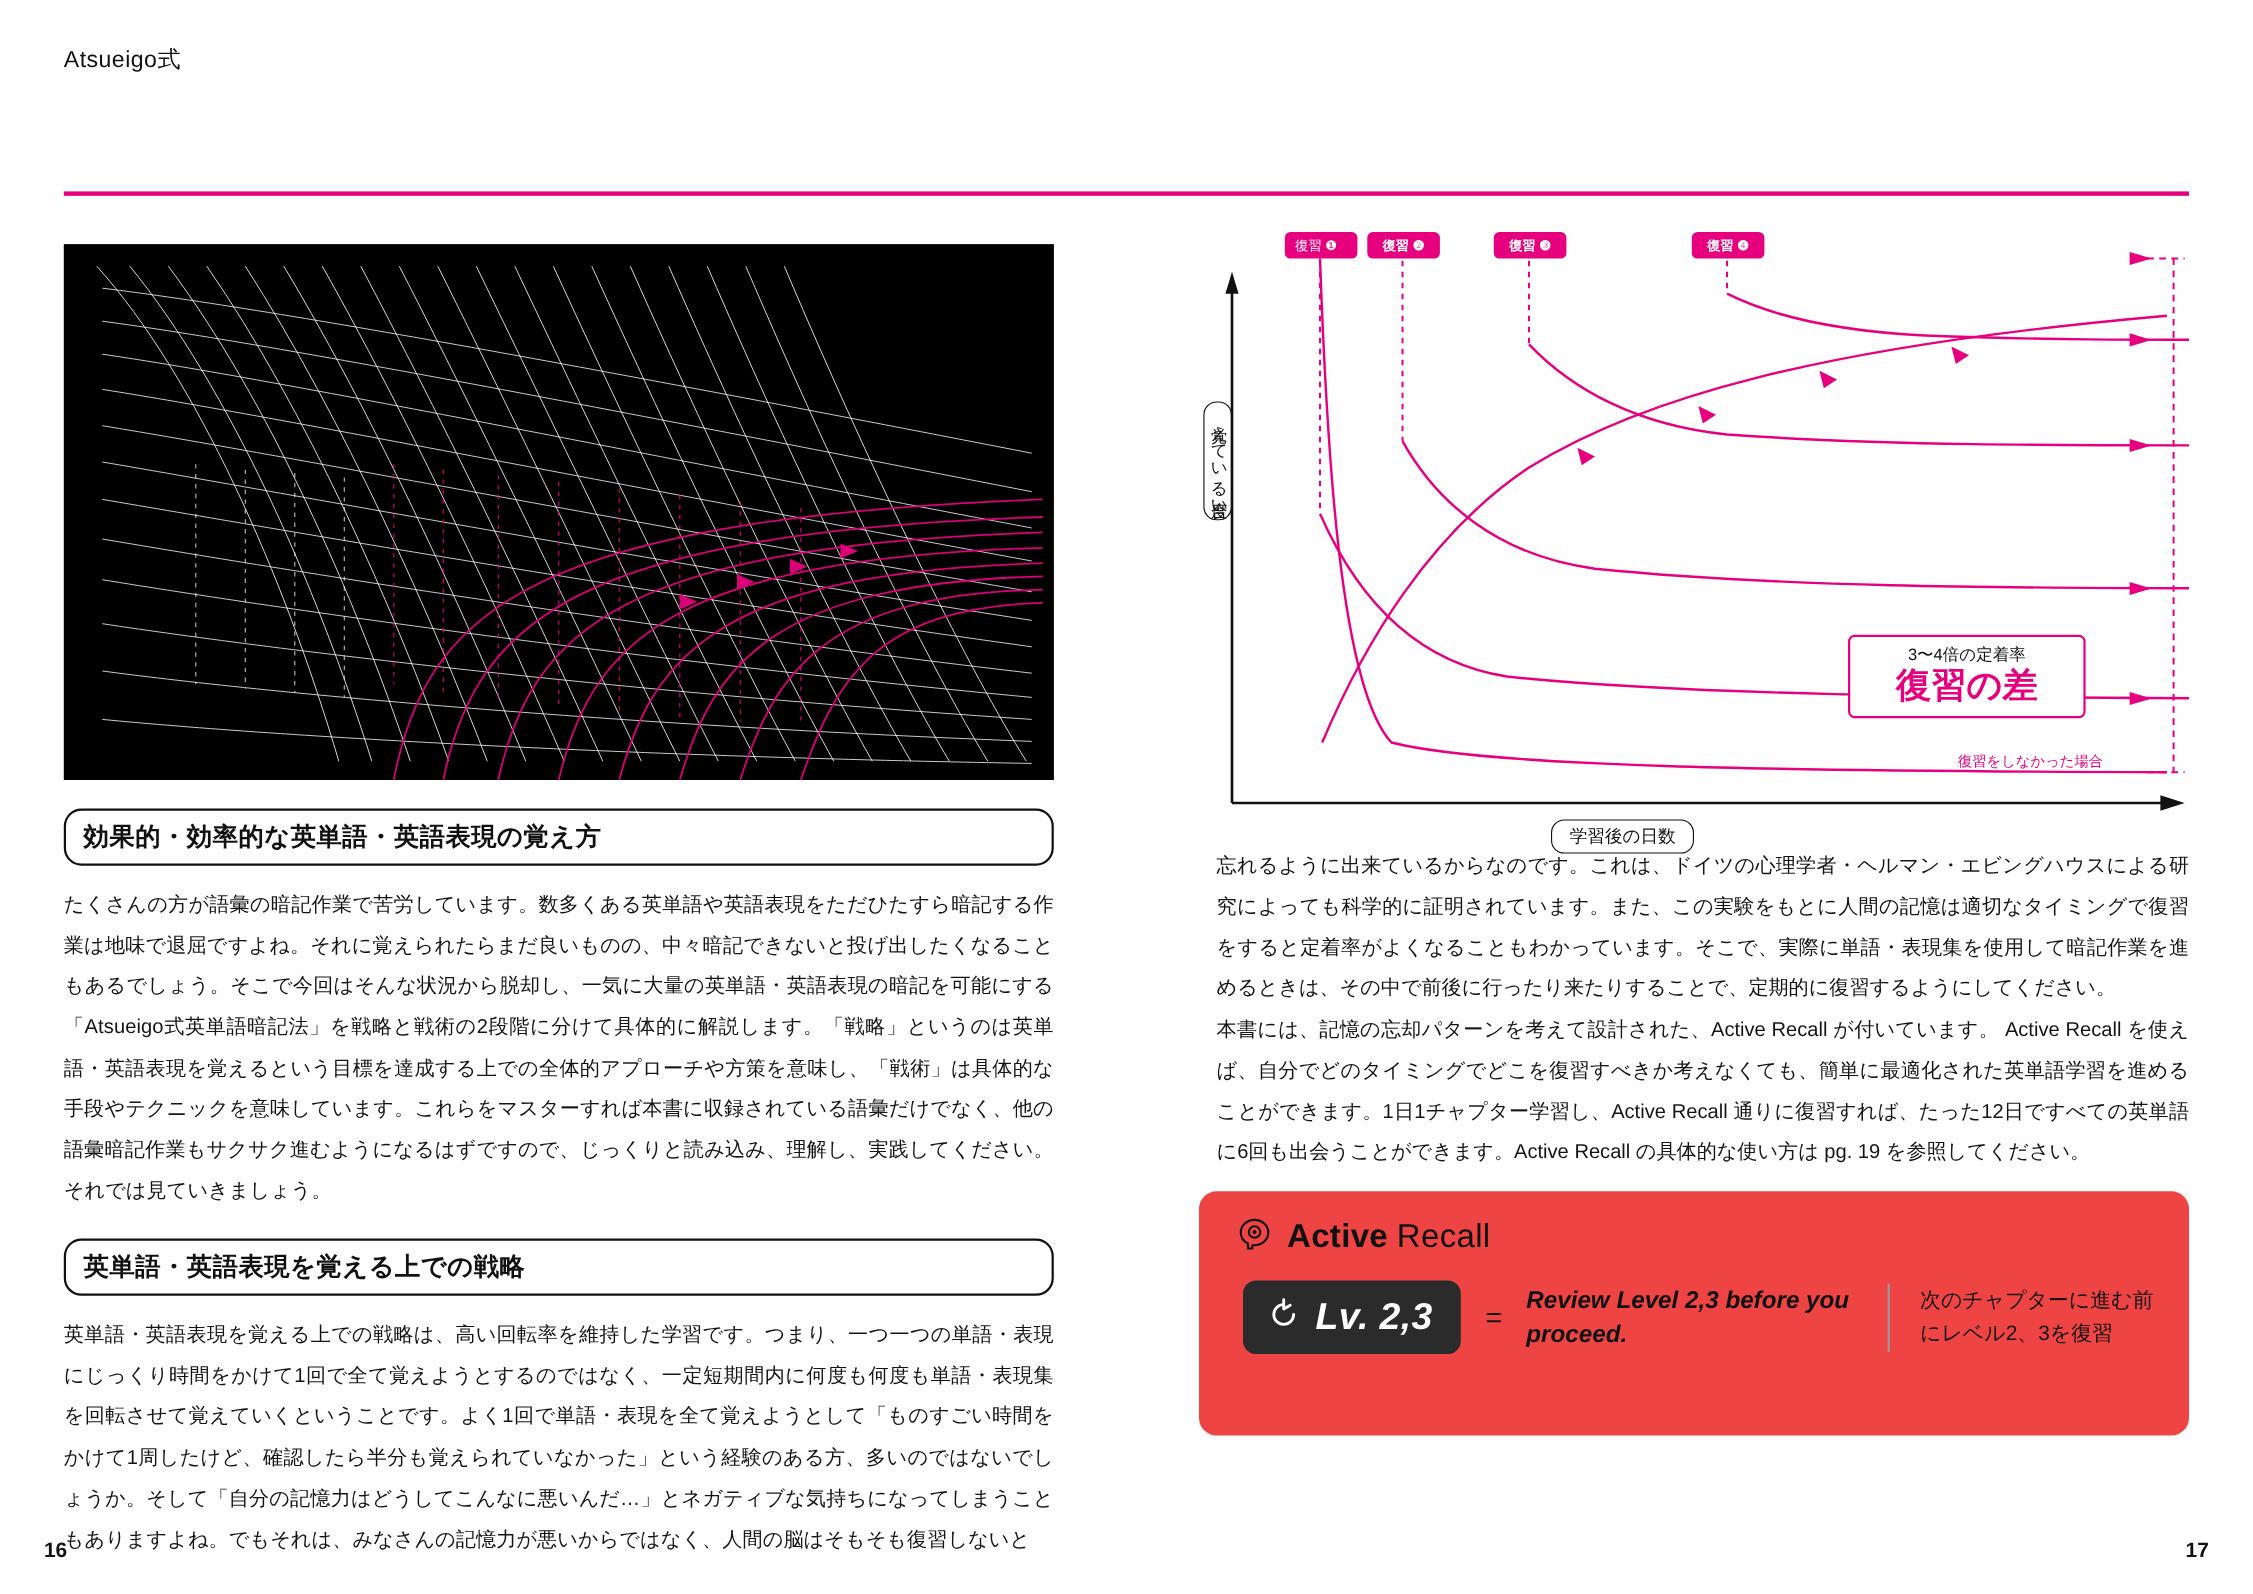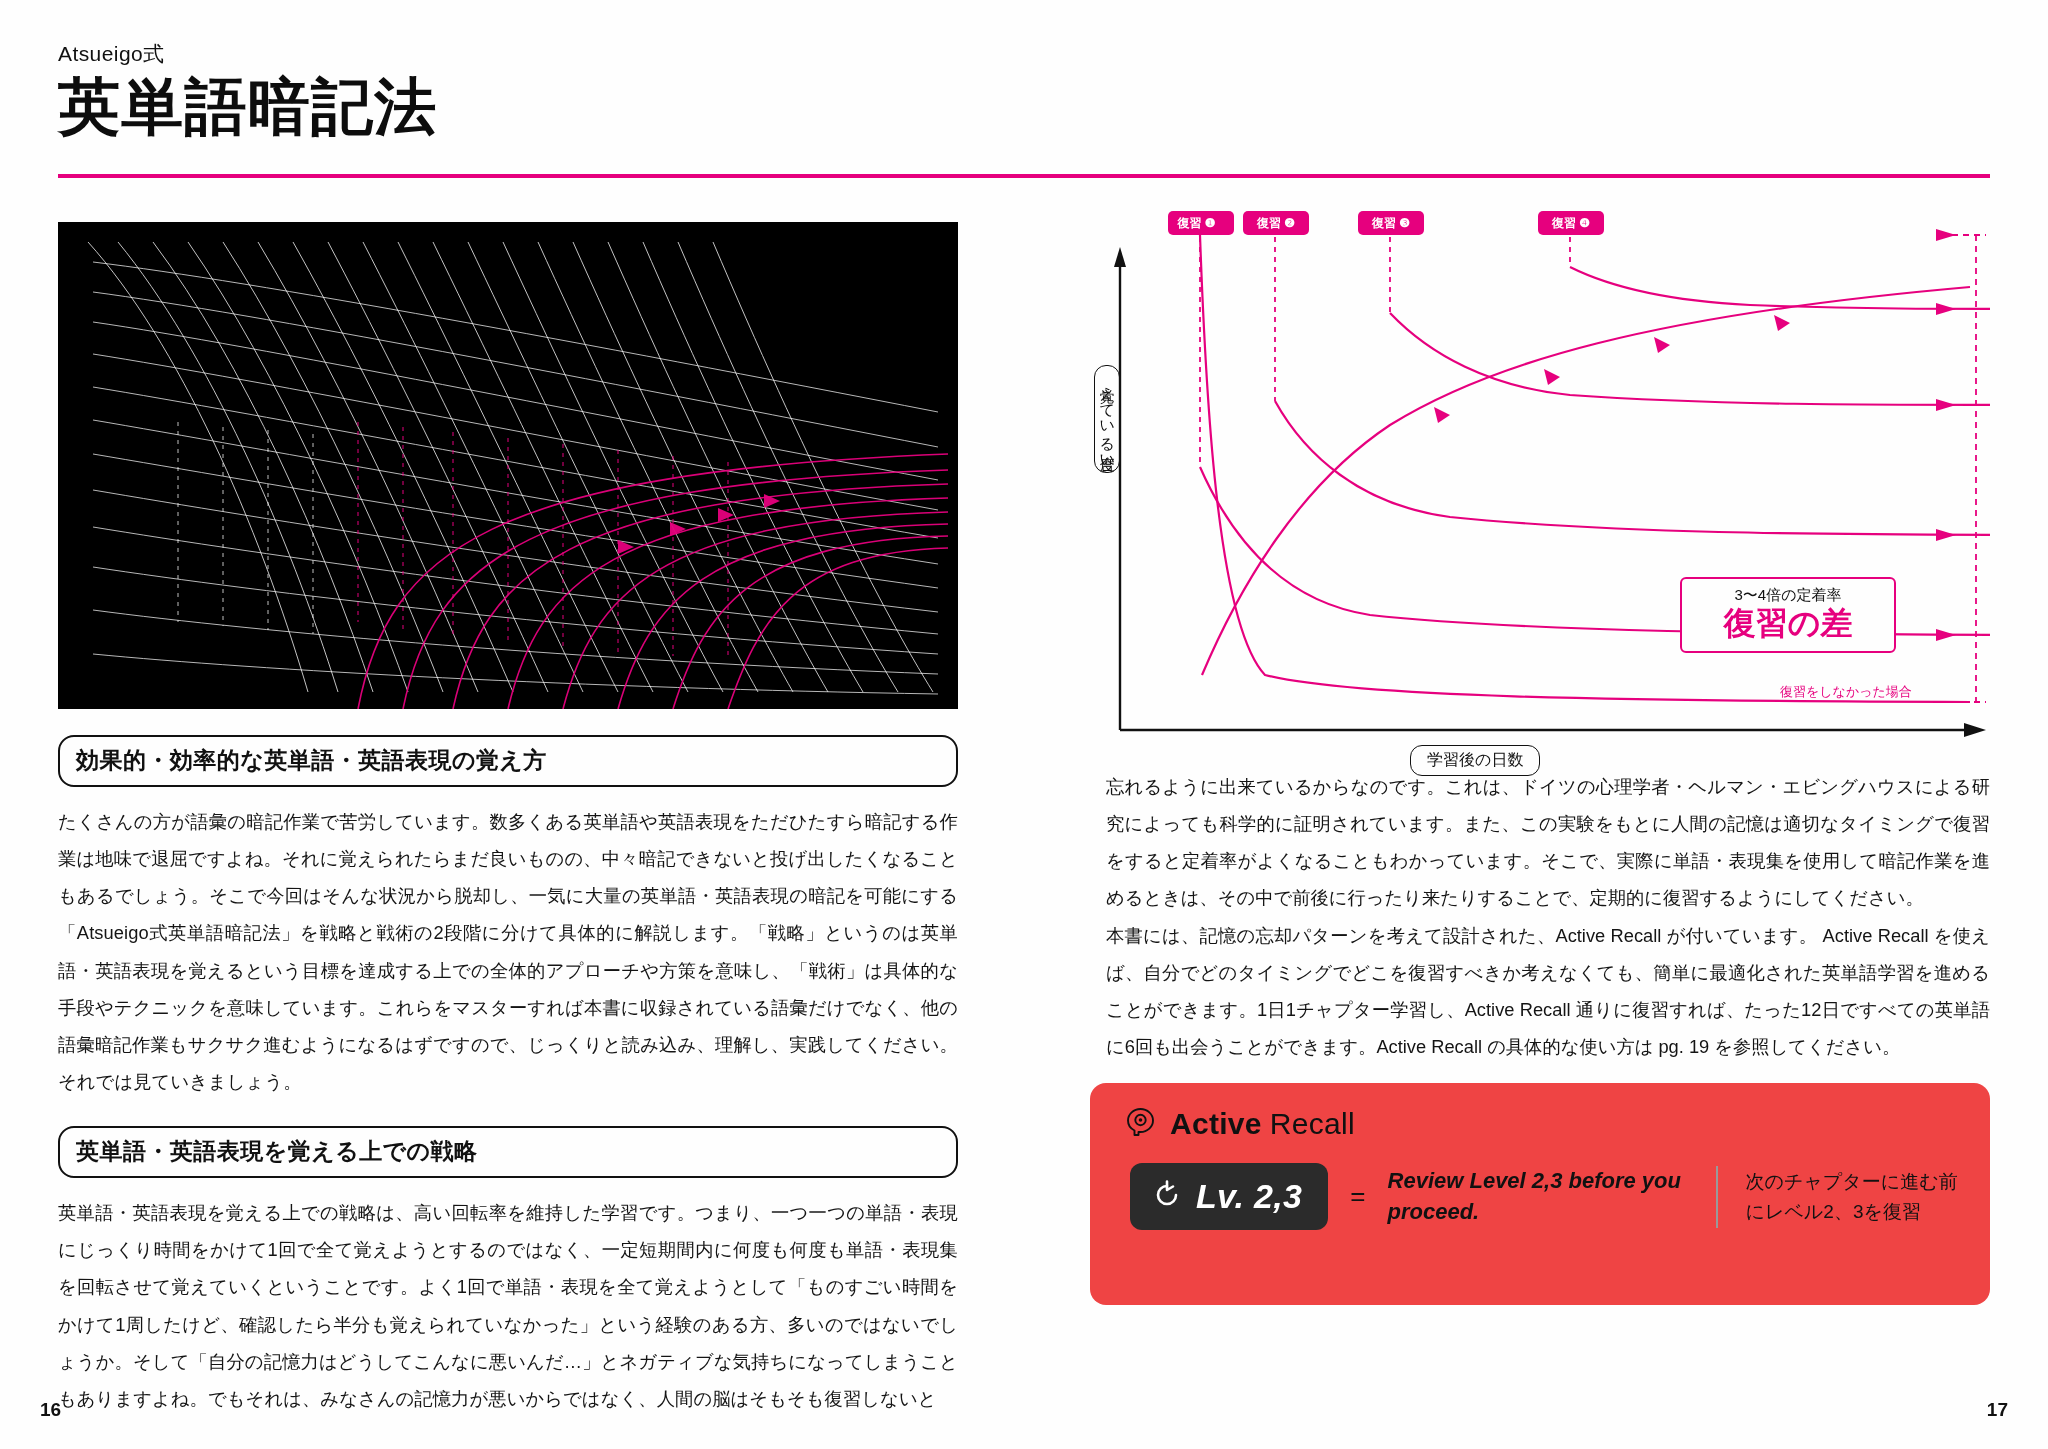--- a/index.html
+++ b/index.html
@@ -193,21 +193,20 @@
     text-orientation: upright;
   }
 </style>
 </head>
 <body>
 
 <div class="page">
 
   <div class="header">
     <div class="kicker">Atsueigo式</div>
-    <h1 class="main-title">英単語暗記法</h1>
   </div>
   <div class="title-rule"></div>
 
   <div class="left-col">
 
     <div class="hero-image">
       <svg width="900" height="487" viewBox="0 0 900 487" xmlns="http://www.w3.org/2000/svg">
         <rect width="900" height="487" fill="#000000"></rect>
         <g stroke="#ffffff" stroke-width="0.9" fill="none" opacity="0.85">
           <path d="M30,20 C120,120 200,300 250,470"></path>
@@ -344,21 +343,21 @@
 
         <g>
           <rect x="78" y="6" width="66" height="24" rx="5" fill="#e6007e"></rect>
           <rect x="153" y="6" width="66" height="24" rx="5" fill="#e6007e"></rect>
           <rect x="268" y="6" width="66" height="24" rx="5" fill="#e6007e"></rect>
           <rect x="448" y="6" width="66" height="24" rx="5" fill="#e6007e"></rect>
         </g>
       </svg>
 
       
-      <div style="position:absolute;left:78px;top:6px;width:57px;height:24px;display:flex;align-items:center;justify-content:center;color:#fff;font-size:12px;font-weight:700;">復習 ❶</div>
+      <div style="position:absolute;left:78px;top:6px;width:57px;height:24px;display:flex;align-items:center;justify-content:center;color:#fff;font-size:12px;font-weight:400;">復習 ❶</div>
       <div style="position:absolute;left:153px;top:6px;width:66px;height:24px;display:flex;align-items:center;justify-content:center;color:#fff;font-size:12px;font-weight:700;">復習 ❷</div>
       <div style="position:absolute;left:268px;top:6px;width:66px;height:24px;display:flex;align-items:center;justify-content:center;color:#fff;font-size:12px;font-weight:700;">復習 ❸</div>
       <div style="position:absolute;left:448px;top:6px;width:66px;height:24px;display:flex;align-items:center;justify-content:center;color:#fff;font-size:12px;font-weight:700;">復習 ❹</div>
 
       
       <div style="position:absolute;left:4px;top:160px;border:1.6px solid #111;border-radius:12px;padding:10px 3px;">
         <div class="v-label" style="font-size:15px;line-height:1.22;">覚えている度合い</div>
       </div>
 
       

